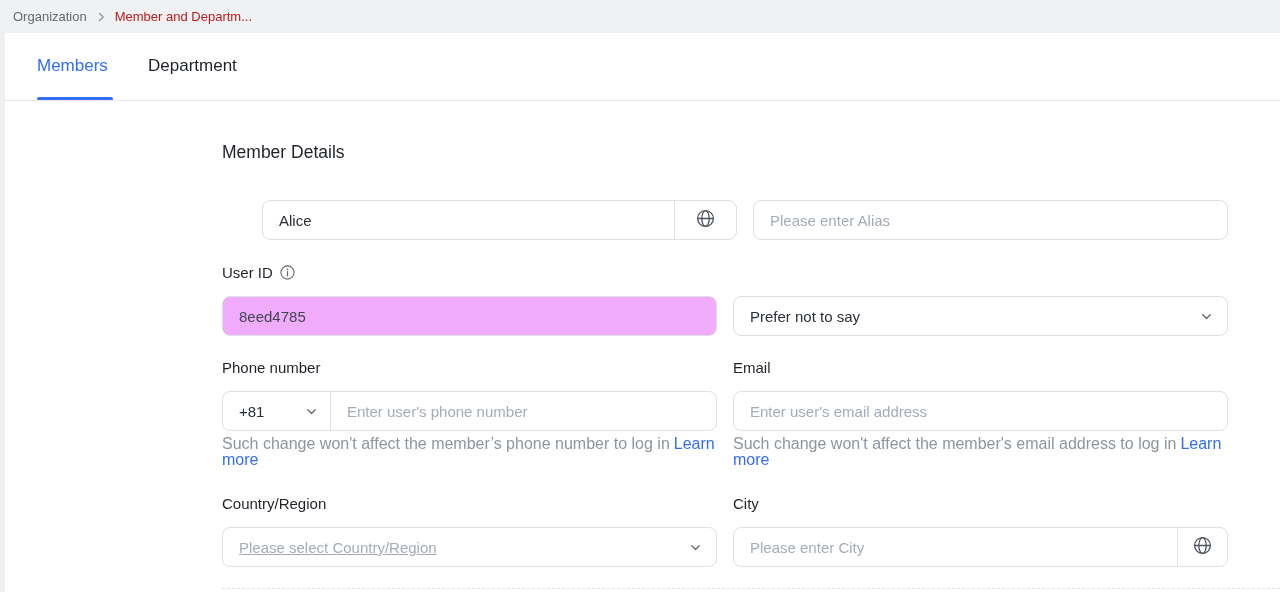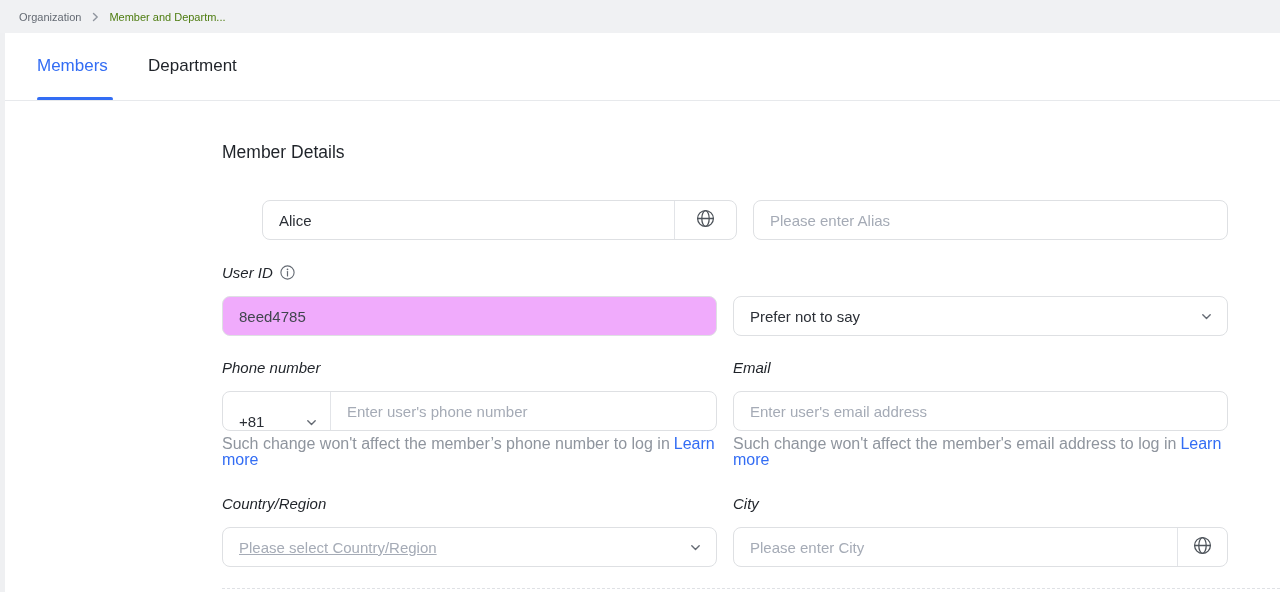--- a/index.html
+++ b/index.html
@@ -2,63 +2,63 @@
 <html><head>
 <meta charset="utf-8">
 <style>
   * { margin:0; padding:0; box-sizing:border-box; }
   html,body { width:1280px; height:592px; background:#fff; overflow:hidden;
     font-family:"Liberation Sans", sans-serif; -webkit-font-smoothing:antialiased; }
   .page { position:relative; width:1280px; height:592px; }
 
   
   .crumb-bar { position:absolute; left:0; top:0; width:1280px; height:33px;
-    background:#f0f1f3; display:flex; align-items:center; padding-left:19px; font-size:11px; }
+    background:#f0f1f3; display:flex; align-items:center; padding-left:13px; font-size:13px; }
   .crumb-parent { color:#646a73; }
   .crumb-sep { display:flex; align-items:center; margin:0 8px; }
-  .crumb-current { color:#4d7c0f; }
+  .crumb-current { color:#b91c1c; }
 
   
   .gutter { position:absolute; left:0; top:33px; width:5px; height:559px; background:#eff0f2; }
 
   
   .tab { position:absolute; top:56px; font-size:17px; cursor:pointer; }
   .tab-members { left:37px; color:#336df4; font-weight:500; }
   .tab-department { left:148px; color:#1f2329; }
   .tab-underline { position:absolute; left:37px; top:97px; width:76px; height:4px;
     border-radius:2px; background:#336df4; }
   .top-divider { position:absolute; left:5px; top:100px; width:1275px; height:1px; background:#e7e9ec; }
 
   
   .form { position:absolute; left:222px; top:140px; width:1006px; }
   .section-title { font-size:17.5px; line-height:24px; color:#1f2329; font-weight:500; }
   .row { display:flex; column-gap:16px; }
   .col { width:495px; }
 
   .label-row { margin-top:23px; }
-  .label { font-size:15px; line-height:19px; color:#1f2329; display:flex; align-items:center; gap:7px;font-style:italic; }
+  .label { font-size:15px; line-height:19px; color:#1f2329; display:flex; align-items:center; gap:7px; }
 
   .field { height:40px; border:1px solid #dee0e3; border-radius:8px; background:#fff;
     display:flex; align-items:center; overflow:hidden; }
   .field input { flex:1; min-width:0; border:none; outline:none; background:transparent;
     font-family:inherit; font-size:15px; color:#2b2f36; padding:0 12px 0 16px; height:100%; }
   .field input::placeholder { color:#a5abb6; opacity:1; }
   .field.disabled { background:#f0abfc; }
   .field.disabled input { color:#41464e; }
   .vdiv { width:1px; align-self:stretch; background:#e2e4e8; flex:none; }
   .icon-seg { display:flex; align-items:center; justify-content:center; flex:none; cursor:pointer; height:100%; }
   .seg-name { width:61px; }
   .seg-city { width:49px; }
 
   .select { cursor:pointer; }
   .select .sel-text { font-size:15px; color:#2b2f36; padding-left:16px; }
   .select .sel-text.ph { color:#a5abb6;text-decoration:underline; }
   .select .chev { margin-left:auto; margin-right:13px; display:flex; align-items:center; }
 
-  .dial-seg { width:107px; display:flex; align-items:flex-end; flex:none; cursor:pointer; height:100%; }
+  .dial-seg { width:107px; display:flex; align-items:center; flex:none; cursor:pointer; height:100%; }
   .dial-seg .dial { font-size:15px; color:#2b2f36; padding-left:16px; }
   .dial-seg .chev { margin-left:auto; margin-right:11px; display:flex; align-items:center; }
 
   .hint-row { margin-top:5px; }
   .hint { font-size:16px; line-height:16px; color:#8f959e; }
   .hint a { color:#336df4; text-decoration:none; margin-left:4px; cursor:pointer; }
 
   .m36 { margin-top:36px;padding-left:40px; }
   .m14 { margin-top:14px; }
   .m22 { margin-top:22px; }

